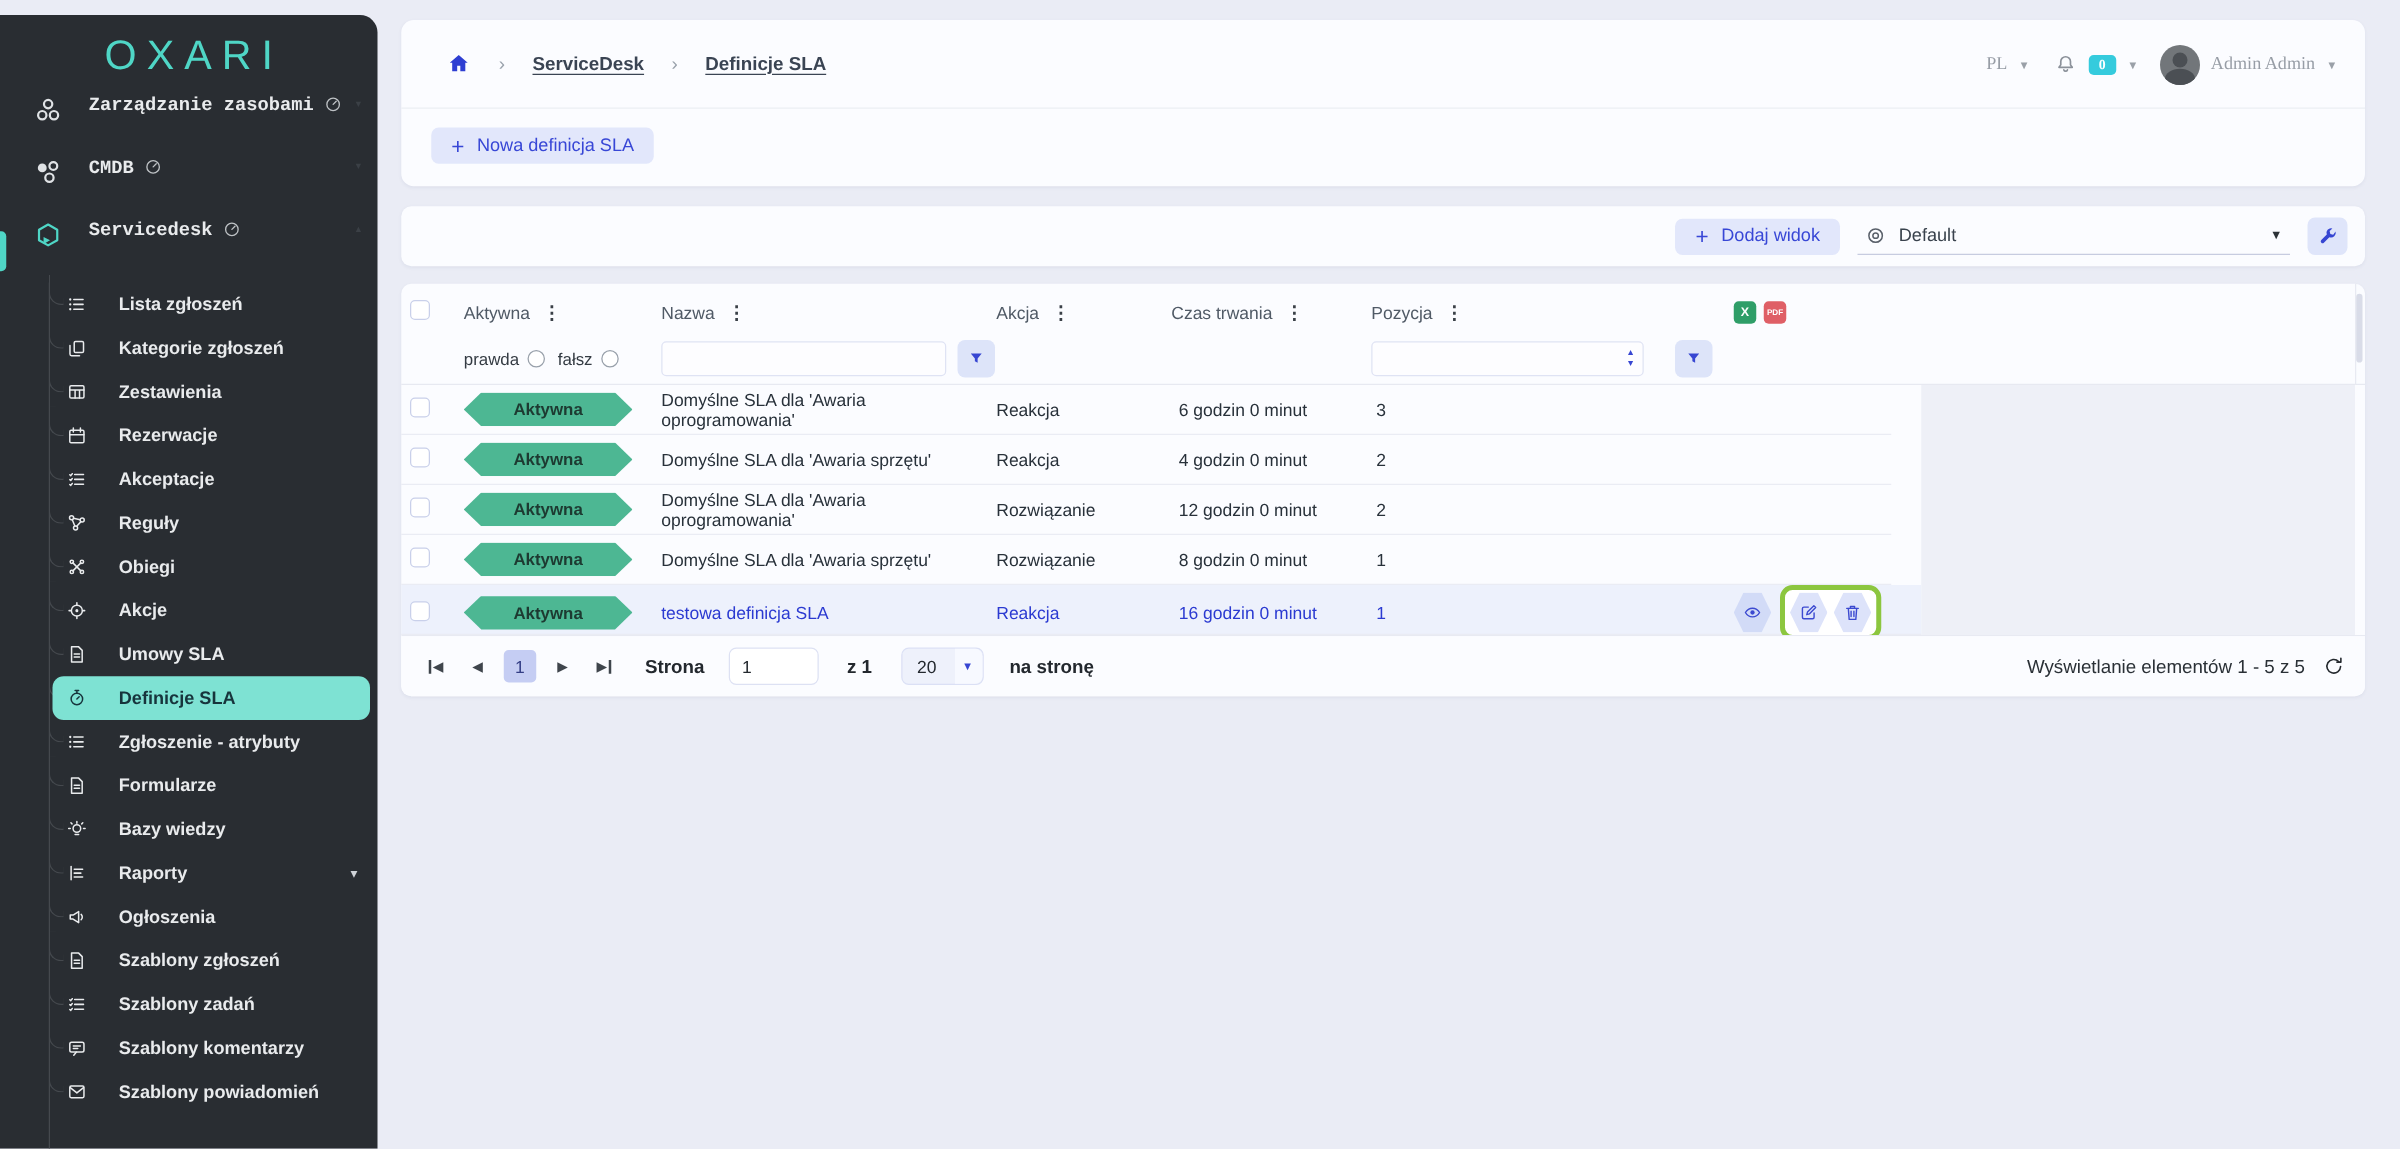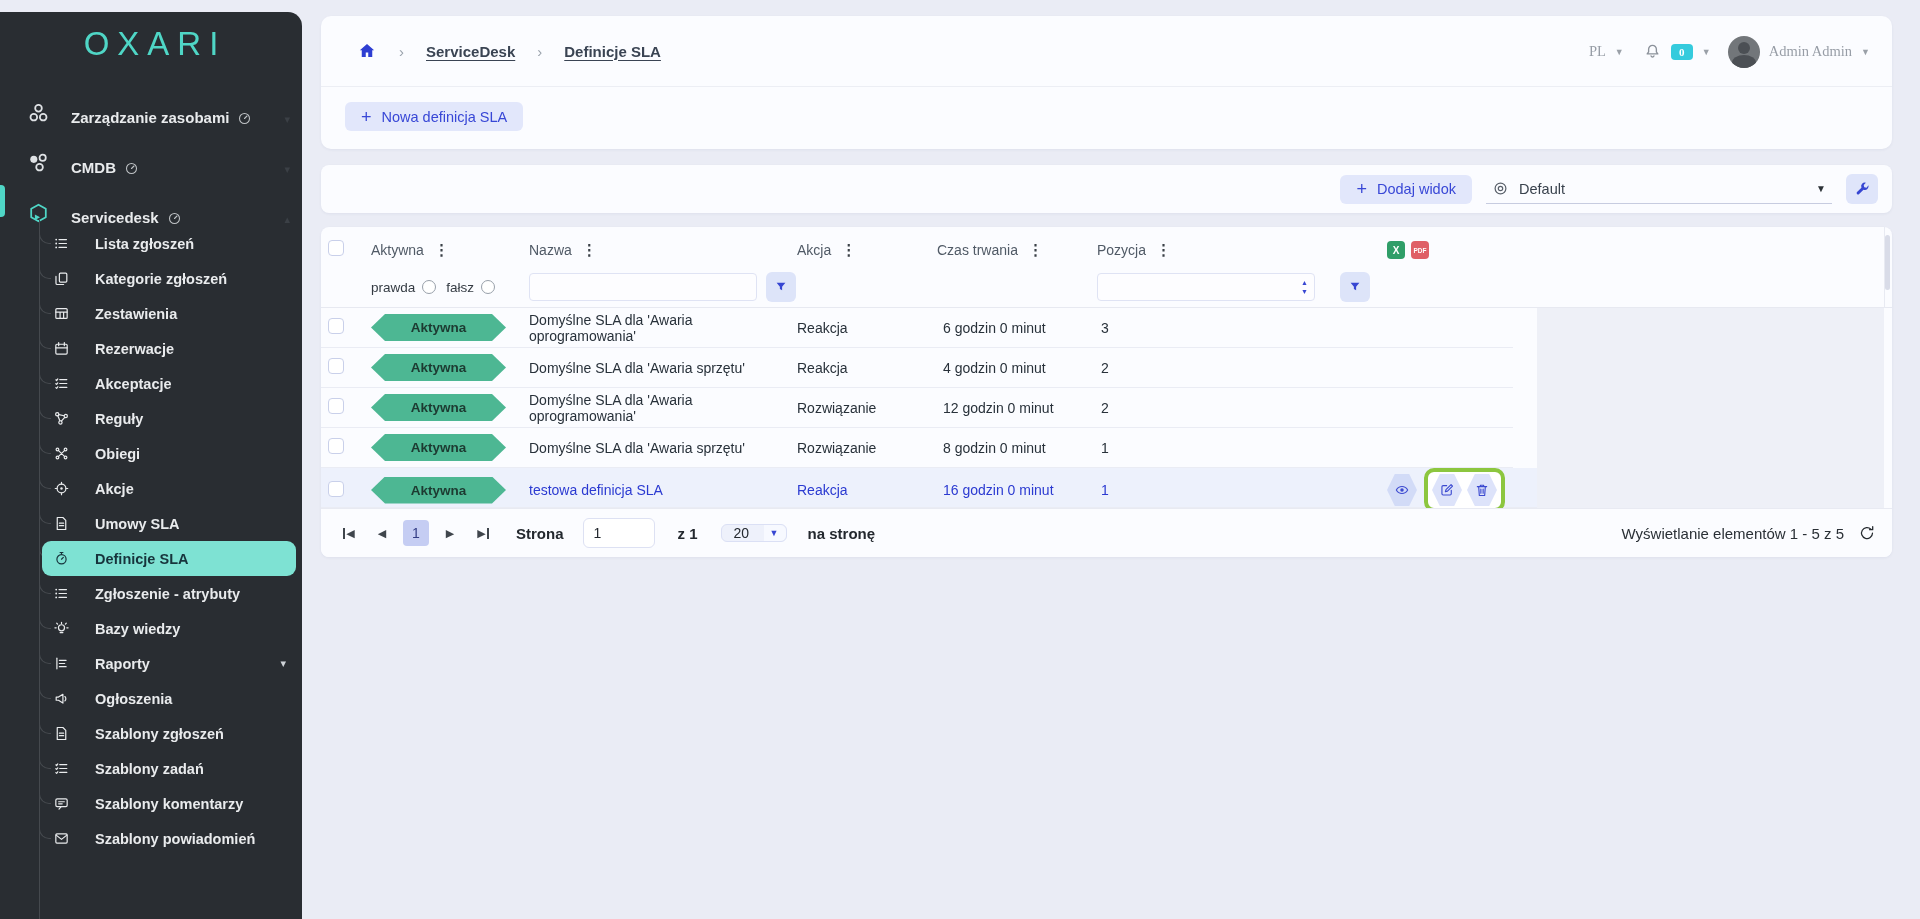--- a/index.html
+++ b/index.html
@@ -4,21 +4,21 @@
 <style>
   * { margin:0; padding:0; box-sizing:border-box; }
   html,body { width:1920px; height:919px; }
   body { position:relative; background:#eaecf5; font-family:"Liberation Sans",sans-serif; overflow:hidden; color:#28313a; }
   svg.ic { width:100%; height:100%; display:block; }
   .sym { fill:none; stroke:currentColor; stroke-width:1.7; stroke-linecap:round; stroke-linejoin:round; }
 
   
   #sidebar { position:absolute; left:0; top:12px; bottom:0; width:302px; background:#292d32; border-top-right-radius:14px; overflow:hidden; z-index:3; }
   .logo { height:64px; display:flex; align-items:center; justify-content:center; color:#4fd6c6; font-size:33px; letter-spacing:8px; font-weight:400; padding-left:8px; }
-  .sb-top-item { height:50px; display:flex; align-items:flex-end; padding:0 12px 0 26px; cursor:pointer; }
+  .sb-top-item { height:50px; display:flex; align-items:flex-start; padding:0 12px 0 26px; cursor:pointer;font-family:Liberation Mono, monospace; }
   .sb-ico { width:25px; height:25px; color:#dfe2e5; flex:0 0 auto; }
   .sb-top-item.accent .sb-ico { color:#4fd6c6; }
   .sb-label { margin-left:20px; font-size:15px; font-weight:700; color:#e9ebed; }
   .gauge-ico { width:15px; height:15px; margin-left:8px; color:#cfd3d6; opacity:.9; }
   .sb-chev { margin-left:auto; color:#3b4046; font-size:11px; }
   .section-bar { position:absolute; left:0; top:173px; width:5px; height:32px; background:#4fd6c6; border-radius:0 4px 4px 0; }
   .tree-line { position:absolute; left:39px; top:214px; bottom:0; border-left:1px solid #45494e; }
   .sb-children { position:absolute; top:214px; left:0; right:0; }
   .sb-child { position:relative; height:35px; display:flex; align-items:center; padding-left:53px; cursor:pointer; color:#e9ebed; }
   .sb-child::before { content:''; position:absolute; left:39px; top:-6px; width:11px; height:23px; border-left:1px solid #45494e; border-bottom:1px solid #45494e; border-bottom-left-radius:10px; }
@@ -94,21 +94,21 @@
   .green-box { border:4px solid #8cc63f; border-radius:10px; padding:2px 4px; display:flex; gap:5px; background:#fff; align-items:center; }
 
   
   .pager { position:absolute; left:0; right:0; bottom:0; height:49px; border-top:1px solid #e8eaf2; display:flex; align-items:center; padding:0 16px; gap:9px; background:#fbfcff; border-radius:0 0 8px 8px; }
   .nav-btn { width:24px; height:26px; border:none; background:transparent; display:flex; align-items:center; justify-content:center; color:#3f454c; font-size:11px; cursor:pointer; gap:1px; }
   .nav-bar { width:2px; height:11px; background:#3f454c; display:inline-block; }
   .page-chip { width:26px; height:26px; background:#c5cdf3; border-radius:4px; display:flex; align-items:center; justify-content:center; color:#333d85; font-size:14px; cursor:pointer; }
   .pg-label { font-size:15px; font-weight:600; color:#23282e; margin-left:12px; }
   .pg-of { font-size:15px; font-weight:600; color:#23282e; margin:0 4px; }
   .page-input { width:72px; height:30px; border:1px solid #dde1f3; border-radius:6px; padding:0 10px; font-size:14px; font-family:inherit; color:#23282e; background:#fff; margin-left:10px; margin-right:10px; }
-  .size-select { width:66px; height:18px; background:#eef1fb; border:1px solid #dbe0f5; border-radius:6px; display:flex; align-items:center; padding-left:12px; font-size:14px; color:#23282e; position:relative; cursor:pointer; margin:0 10px; }
+  .size-select { width:66px; height:30px; background:#eef1fb; border:1px solid #dbe0f5; border-radius:6px; display:flex; align-items:center; padding-left:12px; font-size:14px; color:#23282e; position:relative; cursor:pointer; margin:0 10px; }
   .size-select::before { content:''; position:absolute; right:0; top:0; bottom:0; width:22px; background:#f7f9ff; border-radius:0 6px 6px 0; }
   .ss-caret { position:absolute; right:7px; color:#3746d2; font-size:9px; }
   .pager-right { margin-left:auto; display:flex; align-items:center; gap:14px; color:#2a3036; font-size:15px; }
   .refresh { width:18px; height:18px; color:#24292e; cursor:pointer; }
   .scroll-thumb { position:absolute; right:2px; top:8px; width:5px; height:55px; background:#d9dce8; border-radius:3px; }
 </style>
 </head>
 <body>
 
 <svg width="0" height="0" style="position:absolute">
@@ -406,20 +406,30 @@
 
         <span class="sb-cico">
           <svg class="ic" viewBox="0 0 24 24">
             <use href="#i-list"></use>
           </svg>
         </span>
         <span class="sb-clabel">Zgłoszenie - atrybuty</span>
         <span class="sb-cchev"></span>
       </div>
 
+      <div class="sb-child">
+
+        <span class="sb-cico">
+          <svg class="ic" viewBox="0 0 24 24">
+            <use href="#i-doc"></use>
+          </svg>
+        </span>
+        <span class="sb-clabel">Formularze</span>
+        <span class="sb-cchev"></span>
+      </div>
 
       <div class="sb-child">
 
         <span class="sb-cico">
           <svg class="ic" viewBox="0 0 24 24">
             <use href="#i-bulb"></use>
           </svg>
         </span>
         <span class="sb-clabel">Bazy wiedzy</span>
         <span class="sb-cchev"></span>

